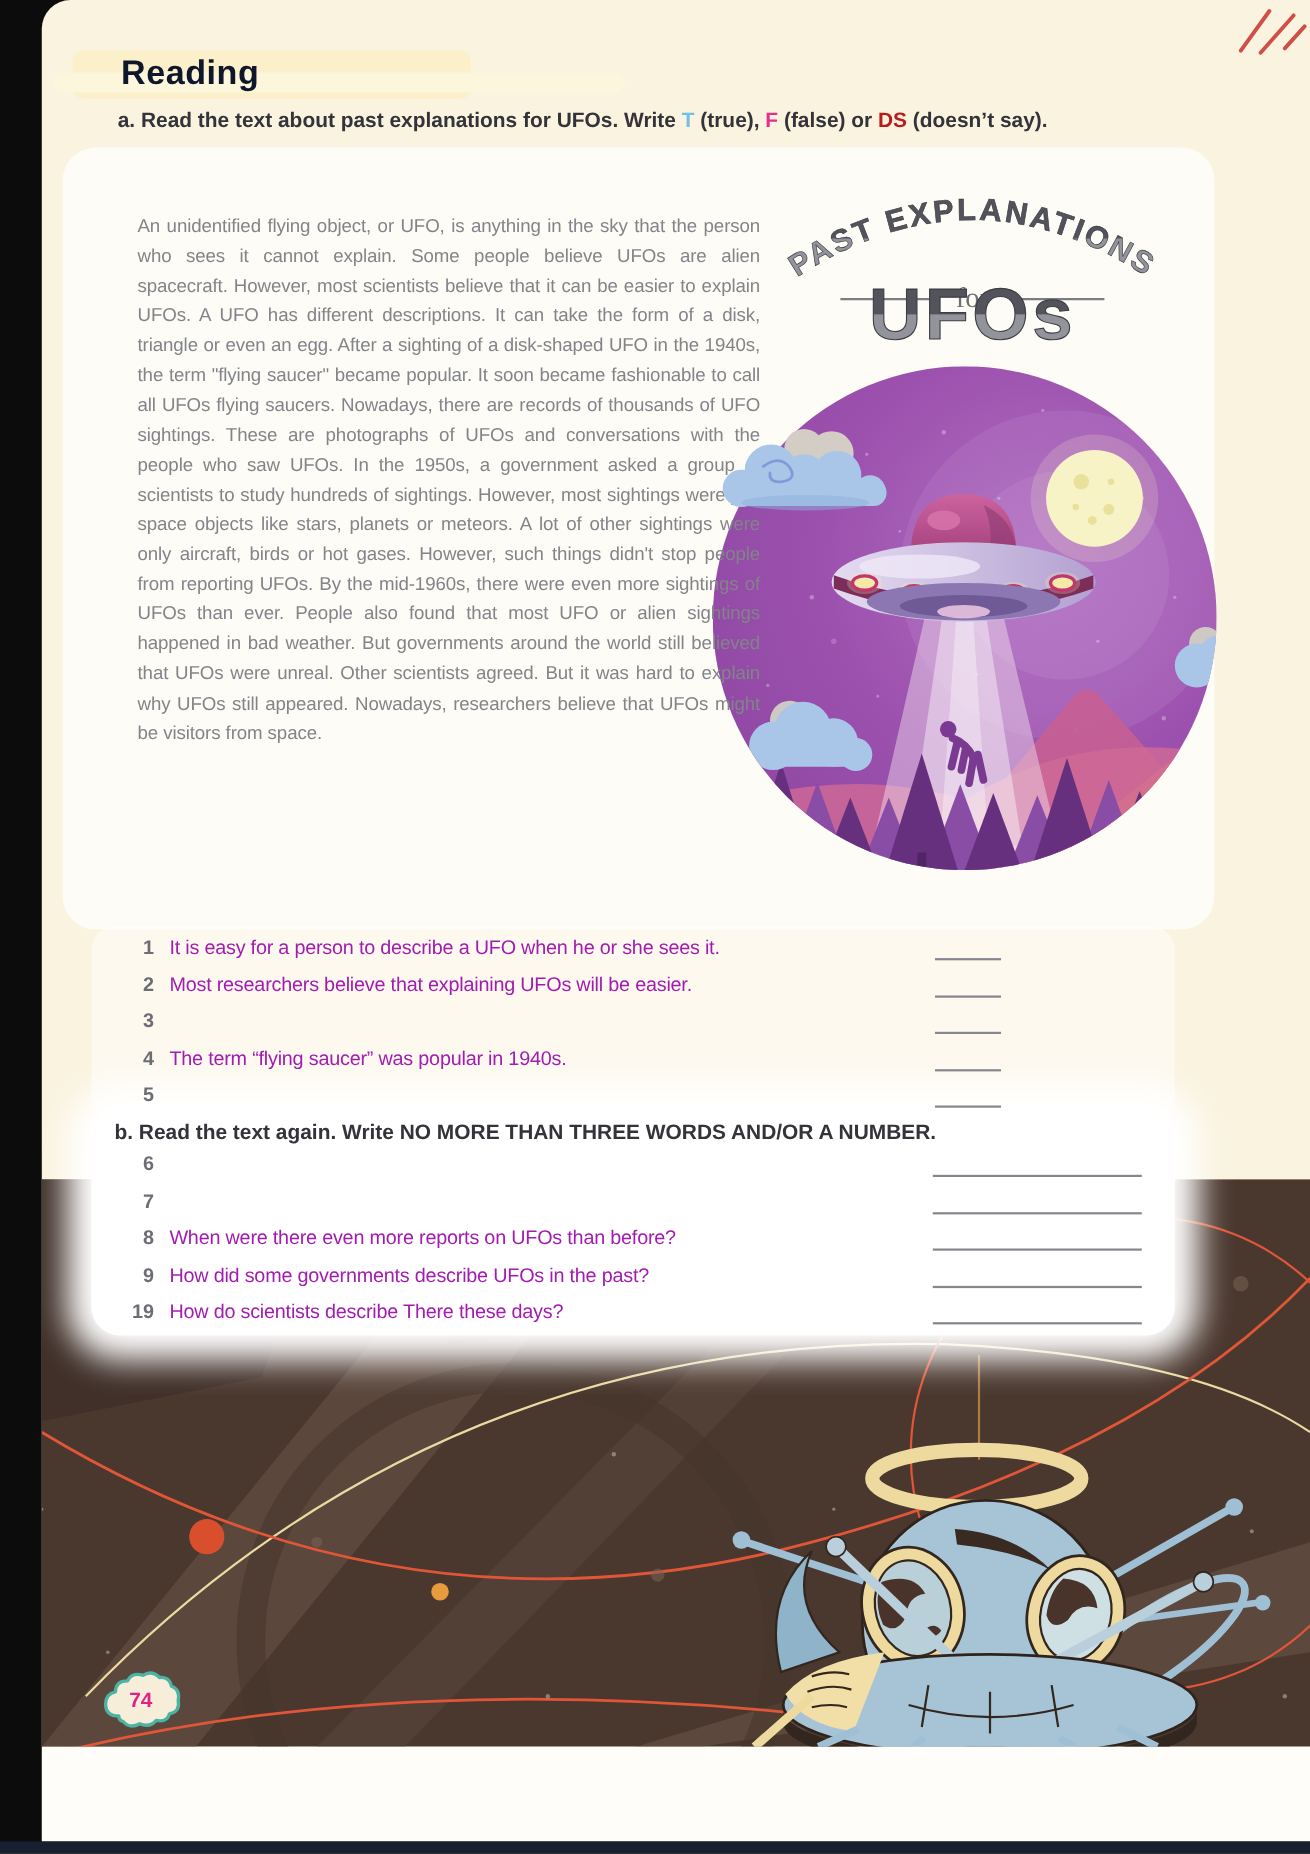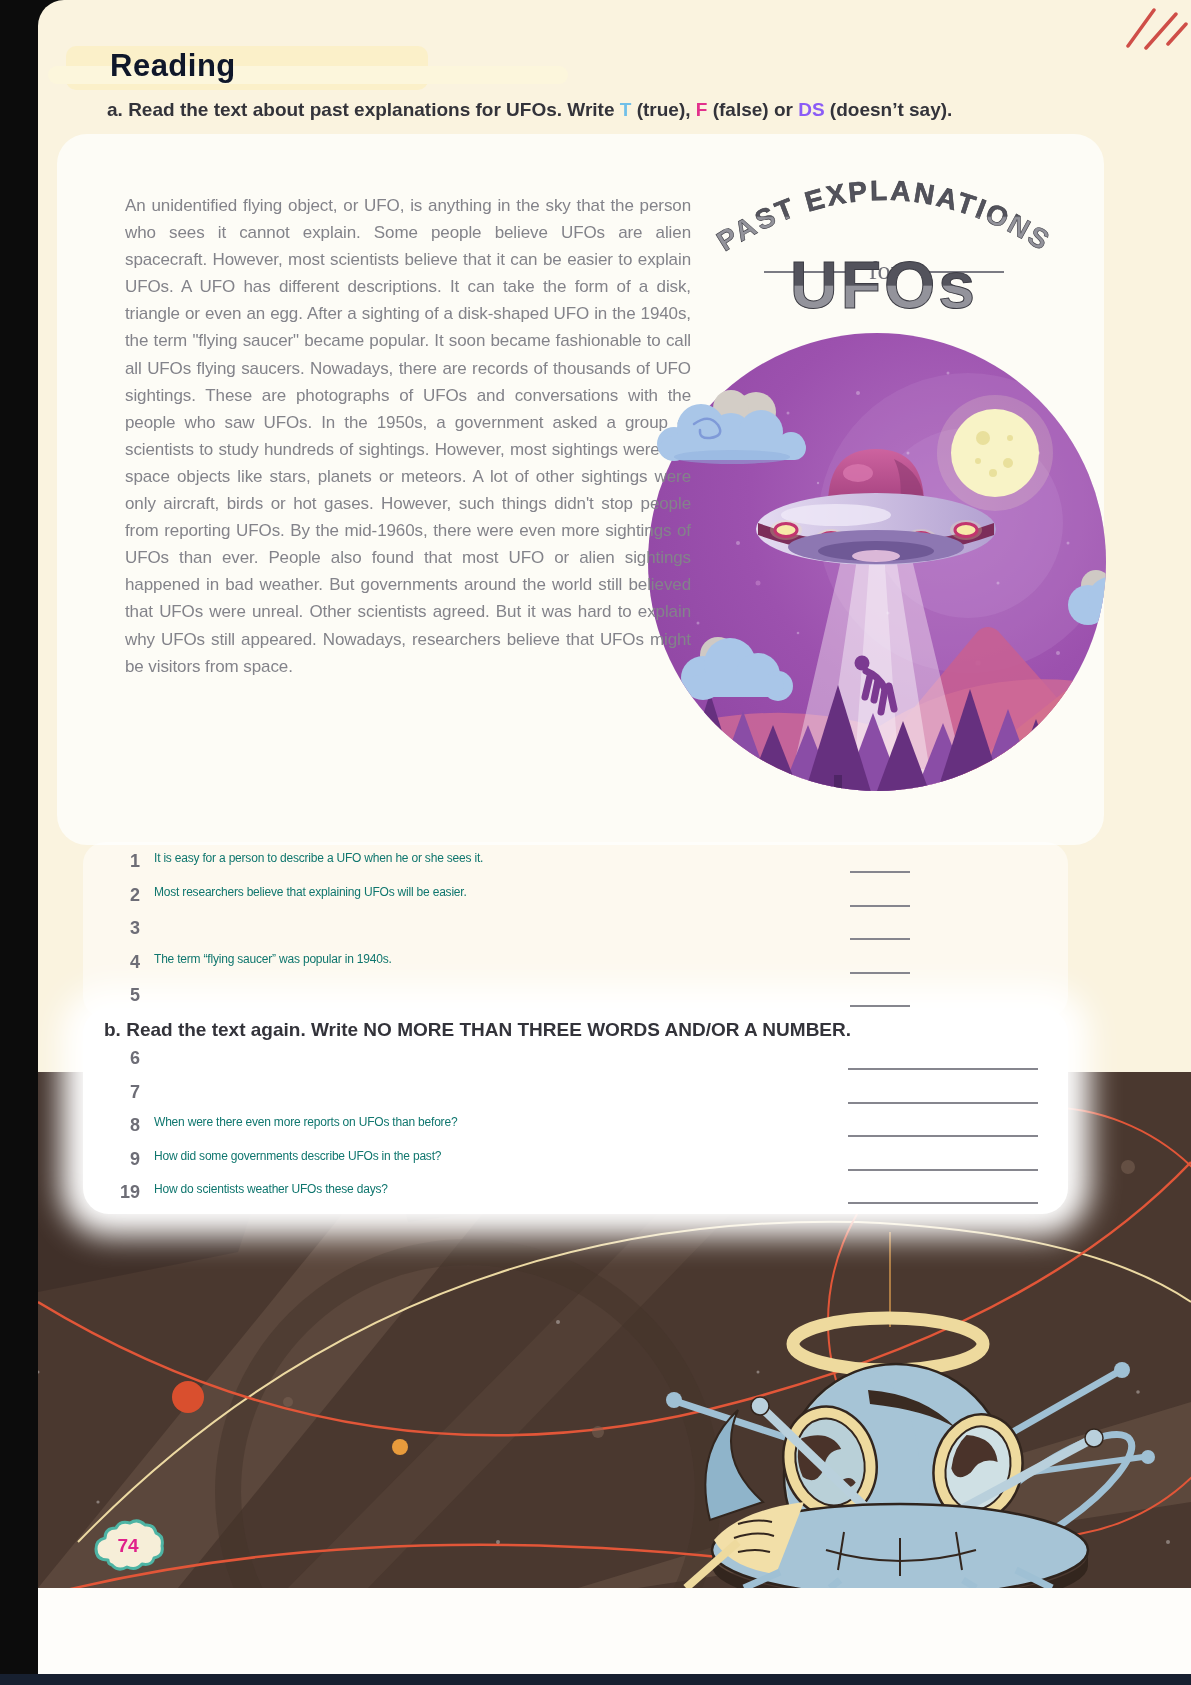--- a/index.html
+++ b/index.html
@@ -6,38 +6,38 @@
   .scan{position:relative;width:1191px;height:1685px;background:#0c0c0c;overflow:hidden;
         font-family:"Liberation Sans",sans-serif;}
   .page{position:absolute;left:38px;top:0;width:1153px;height:1674px;background:#faf3df;
         border-top-left-radius:26px;overflow:hidden;}
   .hl-band{position:absolute;background:#fbf0c9;border-radius:10px;}
   .section-title{position:absolute;left:72px;top:48px;font-size:31px;font-weight:800;
         color:#0f172a;letter-spacing:.5px;}
   .instr{position:absolute;font-size:19px;font-weight:700;color:#33333a;white-space:pre-wrap;}
   .instr-a{left:69px;top:99px;width:980px;}
   .instr-b{left:66px;top:1019px;width:1000px;z-index:6;}
-  .t-blue{color:#70bfe8;} .f-mag{color:#e2308c;} .ds-org{color:#8b5cf6;}
+  .t-blue{color:#70bfe8;} .f-mag{color:#e2308c;} .ds-org{color:#b91c1c;}
   .reading-card{position:absolute;left:19px;top:134px;width:1047px;height:711px;
         background:#fdfcf6;border-radius:30px;}
   .passage{position:absolute;left:87px;top:192px;width:566px;font-size:17px;line-height:27.1px;
         color:#83838a;text-align:justify;letter-spacing:-.1px;z-index:4;}
   .title-svg{position:absolute;left:660px;top:136px;z-index:4;}
   .circle-svg{position:absolute;left:610px;top:333px;z-index:3;}
   .cloud-svg{position:absolute;left:598px;top:374px;z-index:5;}
   .soft-panel-a{position:absolute;left:45px;top:842px;width:985px;height:176px;background:rgba(255,255,255,.5);
         border-radius:22px;z-index:2;}
   .soft-panel-b{position:absolute;left:45px;top:1008px;width:985px;height:206px;background:#fff;
         border-radius:26px;box-shadow:0 0 30px 22px #fff;z-index:2;}
   .qlist{position:absolute;z-index:6;}
   .qlist-a{left:72px;top:851px;width:800px;}
   .qlist-b{left:72px;top:1048px;width:928px;}
   .row{display:flex;align-items:flex-start;height:33.5px;}
   .qnum{width:30px;text-align:right;margin-right:14px;font-weight:700;color:#6d6d76;font-size:18px;}
-  .qtext{font-size:12px;color:#0f766e;letter-spacing:-.2px;}
+  .qtext{font-size:18px;color:#a21caf;letter-spacing:-.2px;}
   .ansline{margin-left:auto;border-bottom:2px solid #86868e;height:20px;}
   .qlist-a .ansline{width:60px;}
   .qlist-b .ansline{width:190px;}
   .space-band{position:absolute;left:0;top:1072px;width:1153px;height:516px;z-index:1;}
   .bottom-white{position:absolute;left:0;top:1588px;width:1153px;height:86px;background:#fefdfa;z-index:3;}
   .badge-svg{position:absolute;left:52px;top:1516px;z-index:7;}
   .navy-strip{position:absolute;left:0;top:1674px;width:1191px;height:11px;background:#172030;z-index:9;}
   .pen-svg{position:absolute;left:1120px;top:0;z-index:9;}
 </style>
 </head>
@@ -369,21 +369,21 @@
         <span class="qtext">When were there even more reports on UFOs than before?</span>
         <span class="ansline"></span>
       </div>
       <div class="row">
         <span class="qnum">9</span>
         <span class="qtext">How did some governments describe UFOs in the past?</span>
         <span class="ansline"></span>
       </div>
       <div class="row">
         <span class="qnum">19</span>
-        <span class="qtext">How do scientists weather UFOs these days?</span>
+        <span class="qtext">How do scientists describe There these days?</span>
         <span class="ansline"></span>
       </div>
     </div>
 
     <svg class="badge-svg" width="76" height="60" viewBox="0 0 76 60">
       <path d="M 18 44 Q 6 44 6 33 Q 6 24 15 22 Q 15 12 26 12 Q 30 4 40 7 Q 48 2 55 9 Q 64 8 66 17 Q 74 20 72 30 Q 74 40 64 42 Q 62 50 52 48 Q 46 55 37 51 Q 28 56 22 49 Q 18 48 18 44 Z" fill="#f6eed8" stroke="#4db4a4" stroke-width="3" stroke-linejoin="round"></path>
       <text x="38" y="36" text-anchor="middle" font-family="Liberation Sans, sans-serif" font-size="19" font-weight="800" fill="#e0218a">74</text>
     </svg>
 
   </div>

